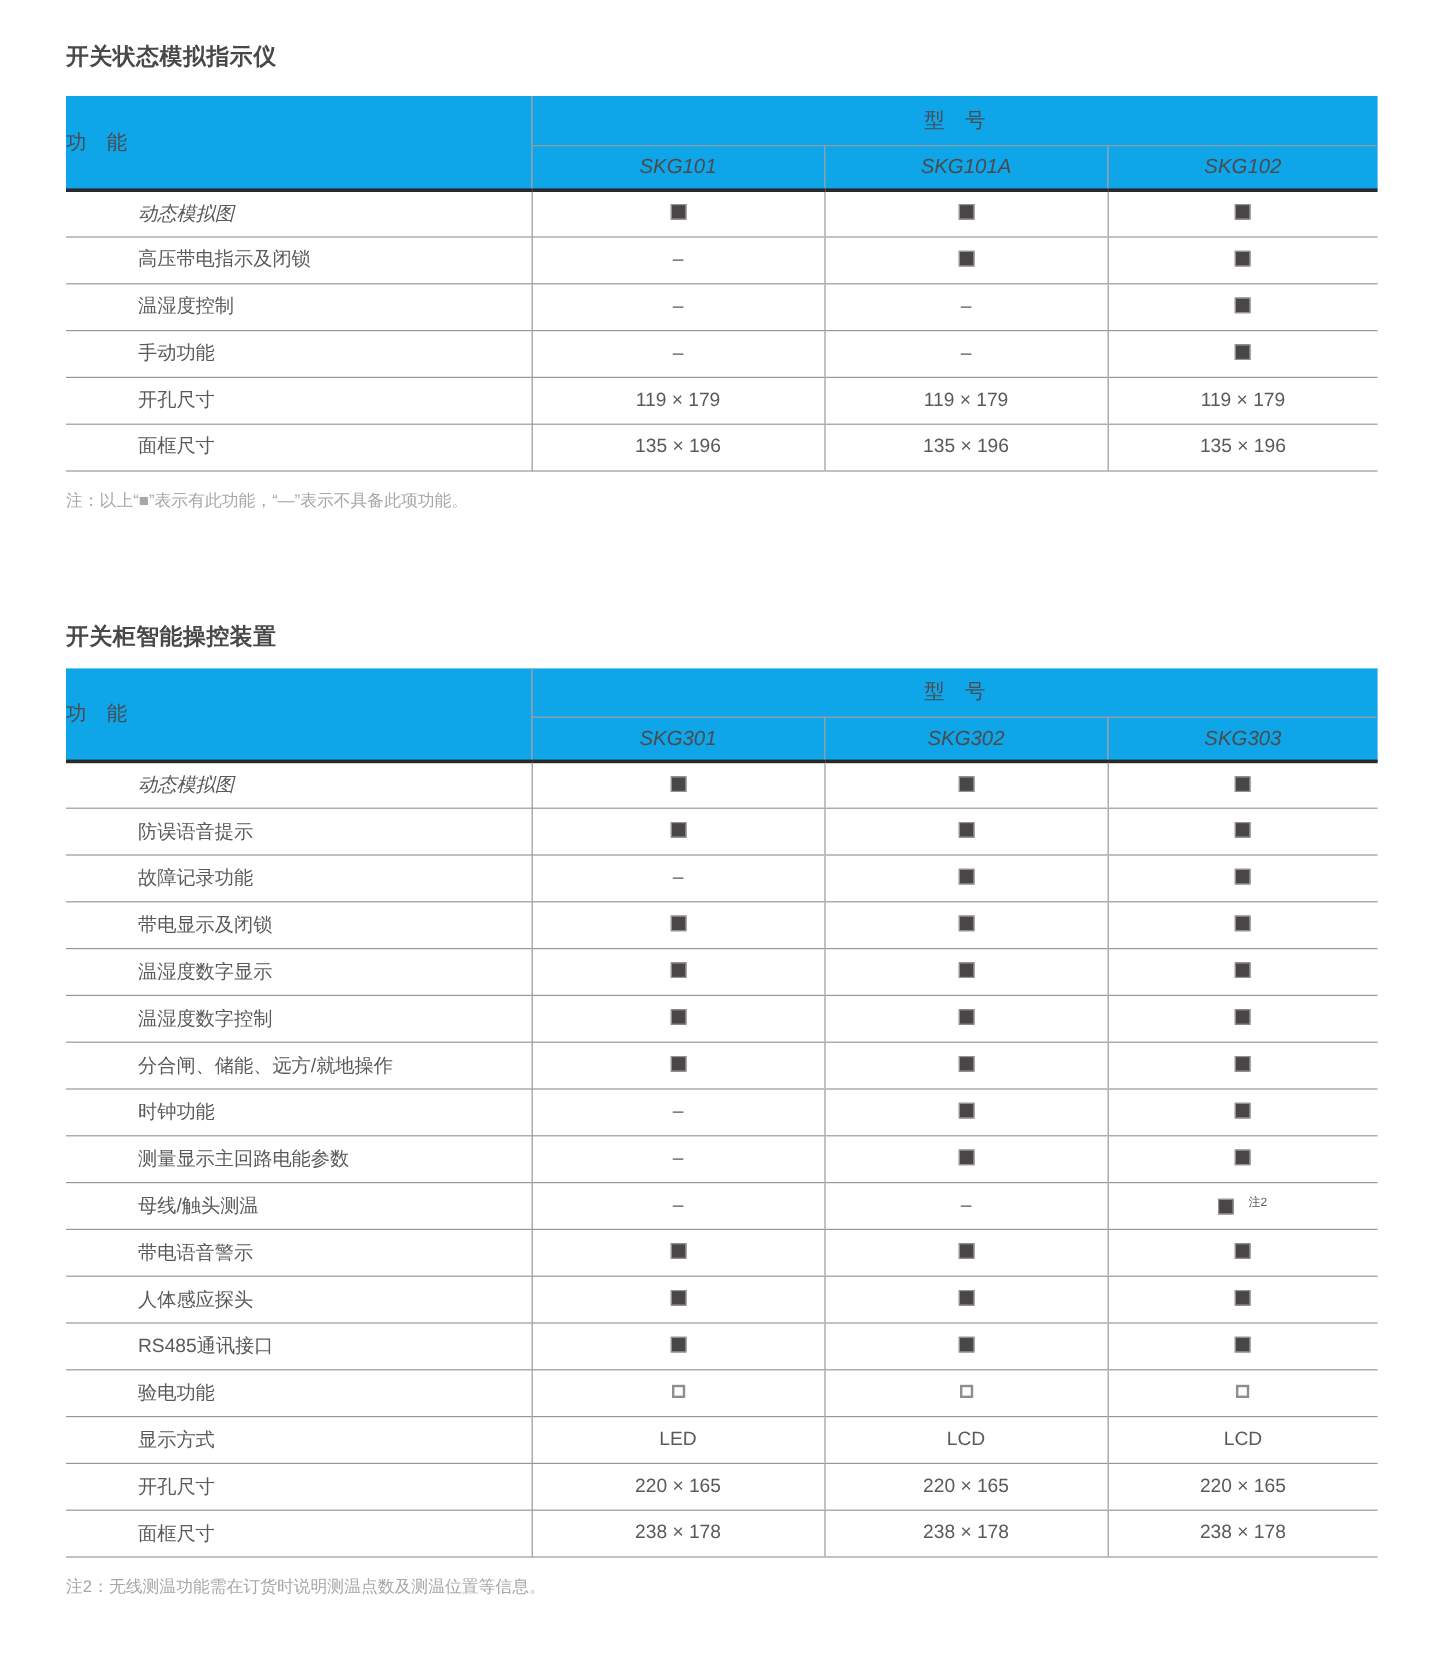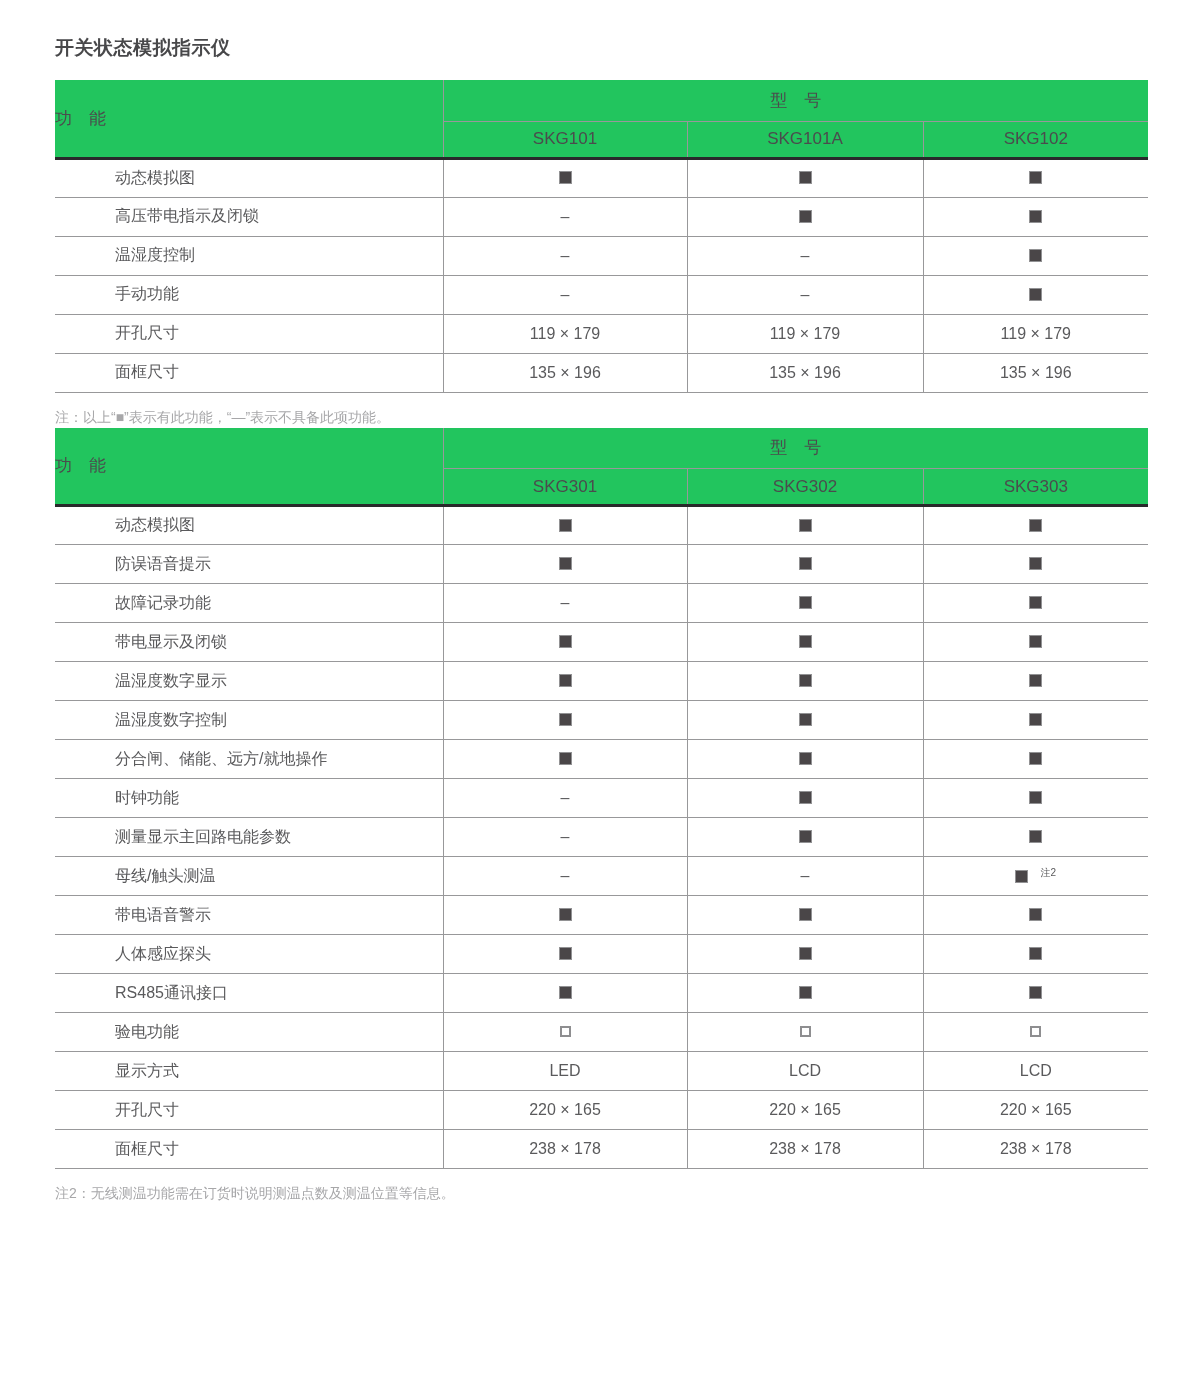--- a/index.html
+++ b/index.html
@@ -28,45 +28,45 @@
     border-collapse: collapse;
     table-layout: fixed;
     width: 1093px;
   }
   col.c-fn { width: 388px; }
   col.c-m1 { width: 244px; }
   col.c-m2 { width: 236px; }
   col.c-m3 { width: 225px; }
 
   thead th {
-    background: #22c55e;
+    background: #0ea5e9;
     font-weight: 400;
     font-size: 17px;
     color: #4b4b4d;
   }
   th.fn-header {
     text-align: left;
     border-right: 1px solid #98989a;
   }
   th.model-group-header {
     height: 41px;
     text-align: center;
     border-bottom: 1px solid #98989a;
   }
-  tr.model-row th { height: 37px; text-align: center; }
+  tr.model-row th { height: 37px; text-align: center; font-style: italic; }
   tr.model-row th + th { border-left: 1px solid #98989a; }
 
   tbody td {
     height: 39px;
     border-bottom: 1px solid #98989a;
     font-size: 16px;
     color: #5a5a5c;
     vertical-align: middle;
   }
-  tbody tr:first-child td { border-top: 3px solid #29292b; }
+  tbody tr:first-child td { border-top: 3px solid #29292b; font-style: italic; }
   td.label {
     text-align: left;
     padding-left: 60px;
     border-right: 1px solid #98989a;
   }
   td.val { text-align: center; }
   td.val + td.val { border-left: 1px solid #98989a; }
 
   .sq {
     display: inline-block;
@@ -159,20 +159,21 @@
             <td class="val">135 × 196</td>
             <td class="val">135 × 196</td>
             <td class="val">135 × 196</td>
           </tr>
         </tbody>
     </table>
     <p class="note">注：以上“■”表示有此功能，“—”表示不具备此项功能。</p>
   </section>
 
   <section class="section section-2">
+    <h2 class="section-title">开关柜智能操控装置</h2>
     <table class="spec-table">
       <colgroup>
         <col class="c-fn">
           <col class="c-m1">
           <col class="c-m2">
           <col class="c-m3">
       </colgroup>
       <thead>
         <tr>
           <th class="fn-header" rowspan="2">功　能</th>

